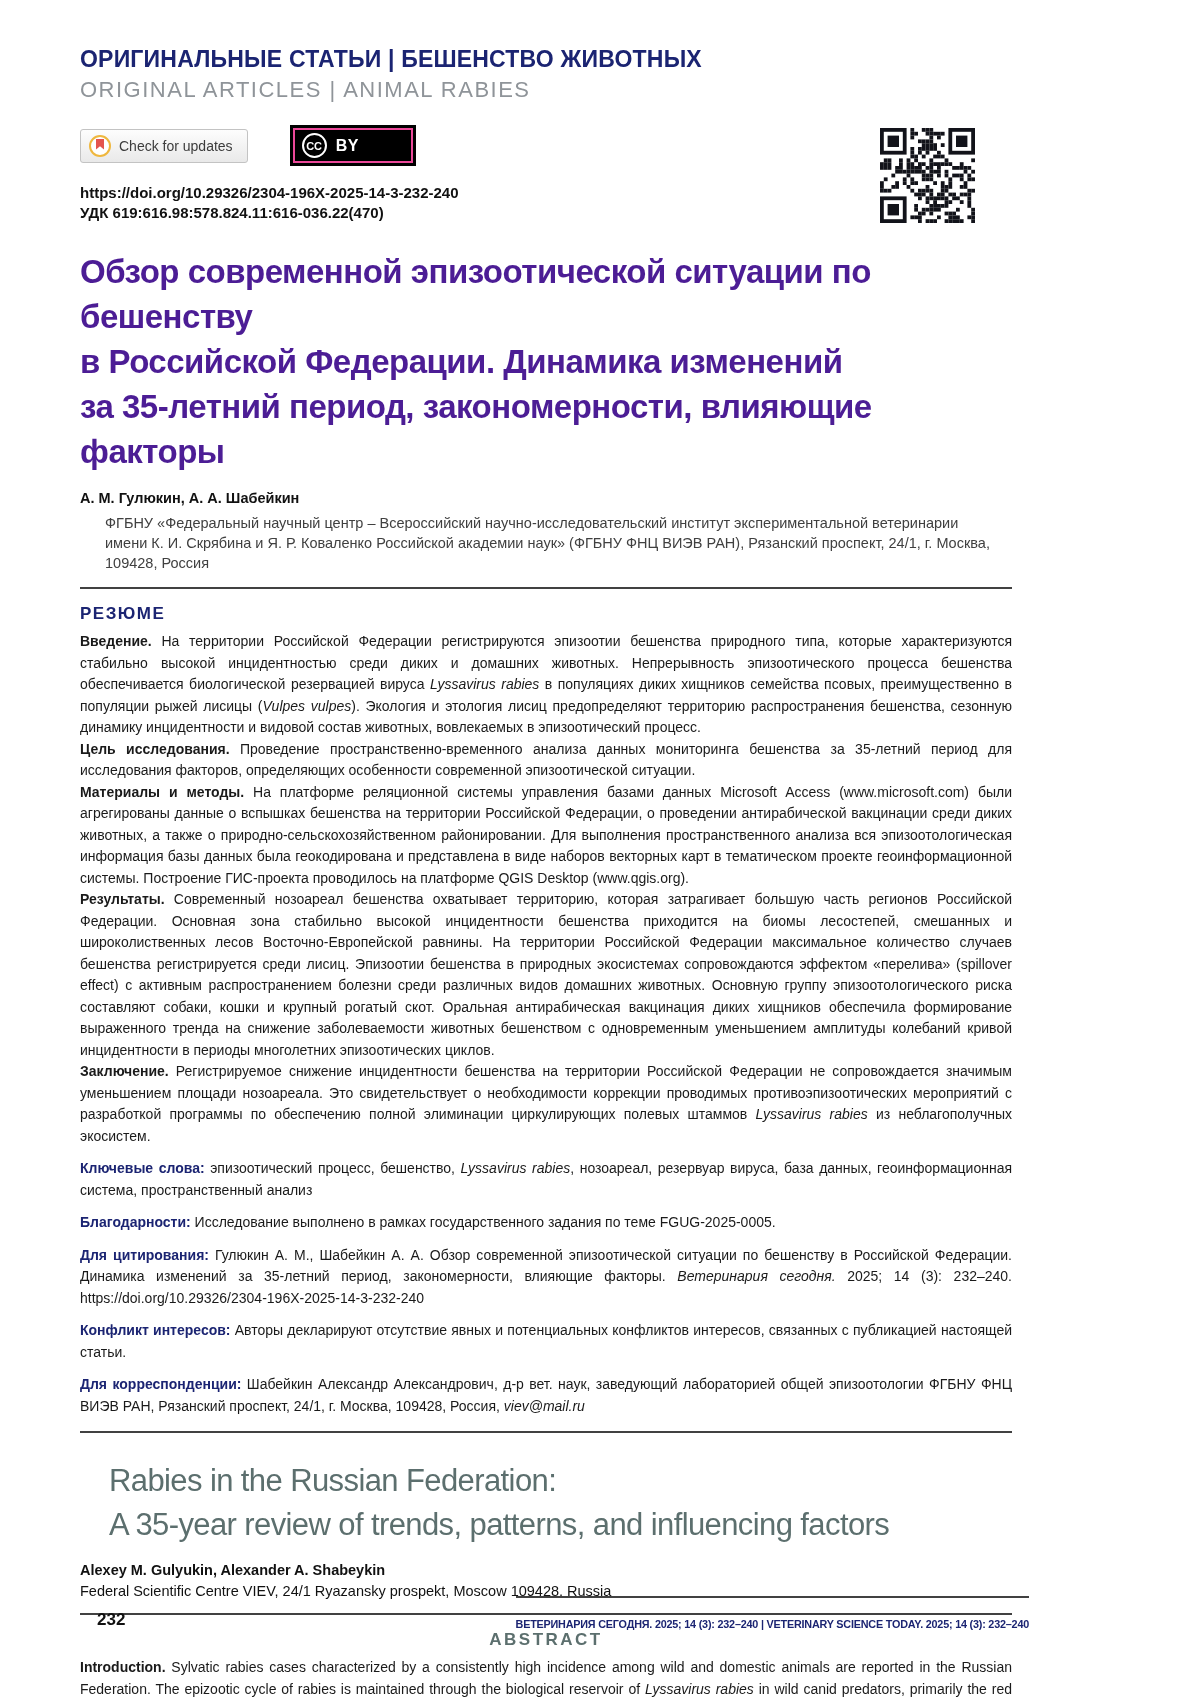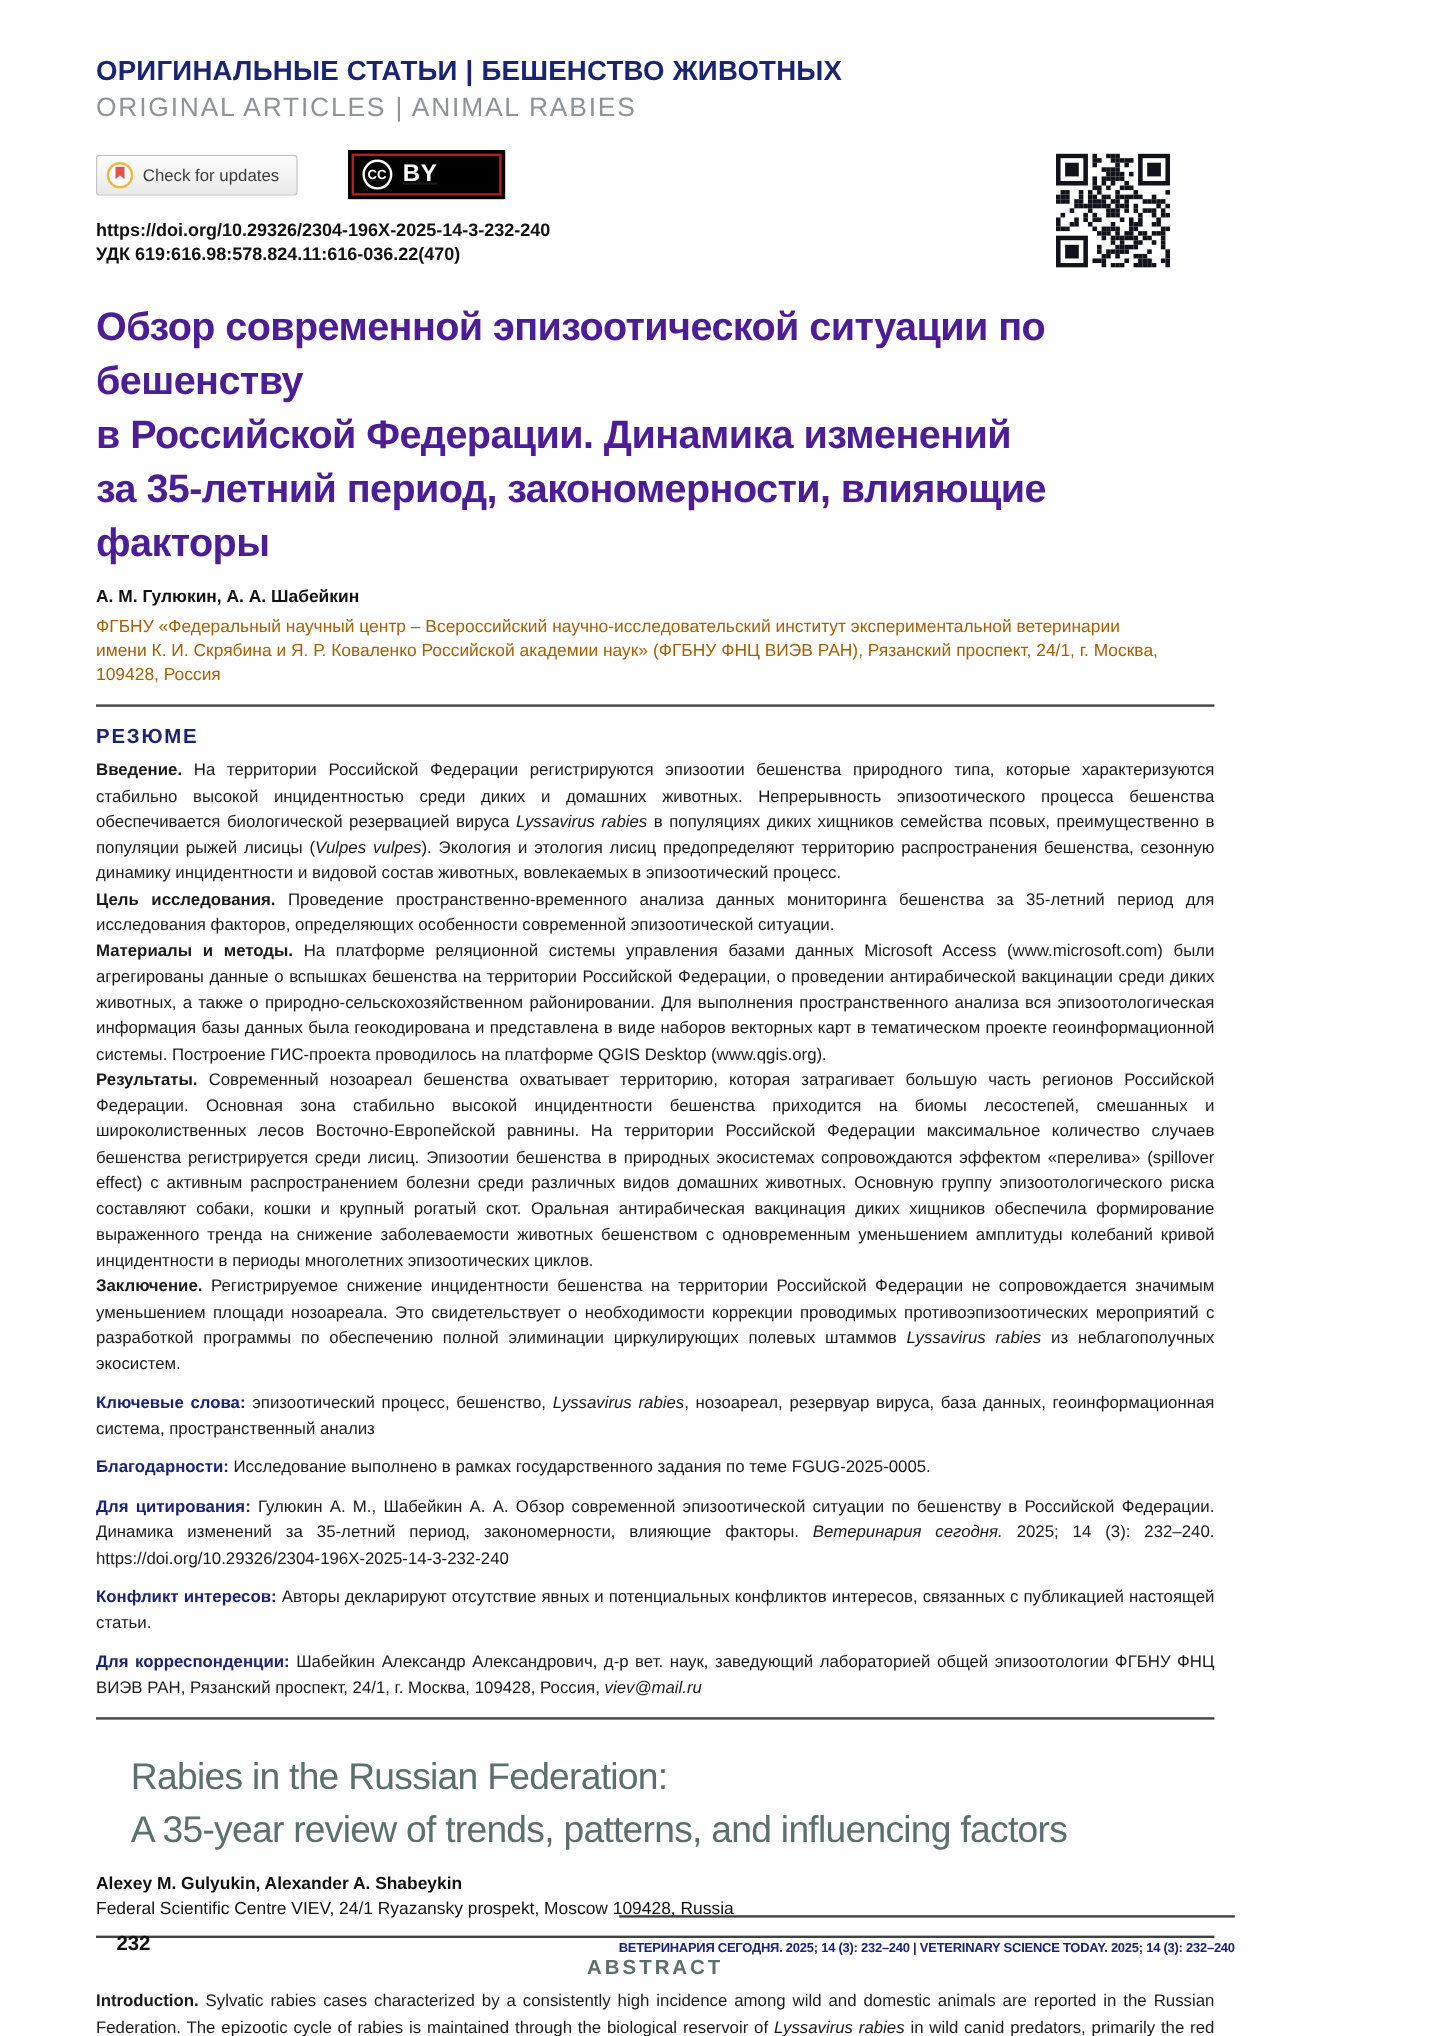--- a/index.html
+++ b/index.html
@@ -13,34 +13,34 @@
 
   .badges{margin-top:22px;display:flex;align-items:center;gap:42px;}
   .check-btn{display:flex;align-items:center;gap:8px;height:32px;padding:0 14px 0 8px;
      border:1px solid #c3c3c3;border-radius:3px;background:linear-gradient(#fdfdfd,#e9e9e9);
      font-size:14px;color:#3c3c3c;cursor:pointer;}
   .crossref{width:18px;height:18px;border-radius:50%;border:2px solid #efb73e;background:#fff;
      position:relative;flex:0 0 auto;}
   .crossref::after{content:"";position:absolute;left:5px;top:2px;width:8px;height:11px;background:#e4544e;
      clip-path:polygon(0 0,100% 0,100% 100%,50% 70%,0 100%);}
   .ccby{background:#000;padding:3px;cursor:pointer;}
-  .ccby-inner{border:2px solid #b91c1c;display:flex;align-items:center;gap:9px;padding:3px 52px 3px 7px;text-decoration:underline;}
+  .ccby-inner{border:2px solid #ec4899;display:flex;align-items:center;gap:9px;padding:3px 52px 3px 7px;}
   .cc-circ{width:21px;height:21px;border-radius:50%;border:2px solid #fff;color:#fff;
      display:flex;align-items:center;justify-content:center;font-size:11px;font-weight:700;flex:0 0 auto;}
-  .ccby-label{color:#fff;font-weight:700;font-size:20px;letter-spacing:0.5px;}
+  .ccby-label{color:#fff;font-weight:700;font-size:16px;letter-spacing:0.5px;}
 
   .doi{margin-top:18px;font-size:15px;font-weight:600;color:#111;}
   .udc{margin-top:3px;font-size:15px;font-weight:600;color:#111;}
 
   .qr{position:absolute;left:800px;top:128px;width:95px;height:95px;}
 
   
   .title-ru{margin-top:28px;font-size:33px;line-height:45px;font-weight:700;color:#4c1d95;letter-spacing:-0.5px;}
   .authors-ru{margin-top:16px;font-size:14.5px;font-weight:700;color:#111;}
-  .affil{margin-top:7px;font-size:14.5px;line-height:20px;color:#a16207;}
+  .affil{margin-top:7px;font-size:14.5px;line-height:20px;color:#404040;margin-left:25px;}
 
   .rule{border:none;border-top:2.5px solid #414141;margin:14px 0 0 0;}
 
   .sec-head{margin:15px 0 7px 0;font-size:17px;font-weight:700;letter-spacing:1.5px;}
   .sec-head.ru{color:#1b2472;}
   .sec-head.en{color:#5c6f6e;letter-spacing:2.5px;text-align:center;}
 
   p.body{margin:0;font-size:14px;line-height:21.5px;text-align:justify;color:#1a1a1a;}
   p.note{margin:11px 0 0 0;font-size:14px;line-height:21.5px;text-align:justify;color:#1a1a1a;}
   .seg-b{font-weight:700;}

